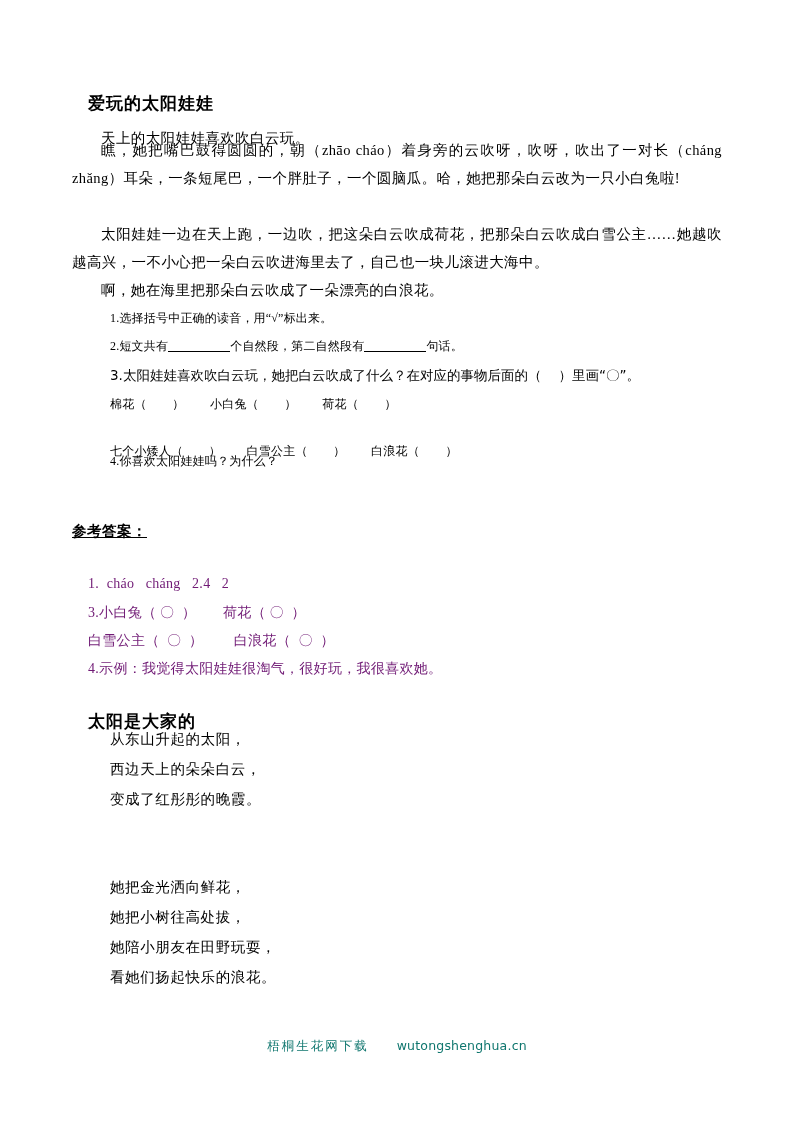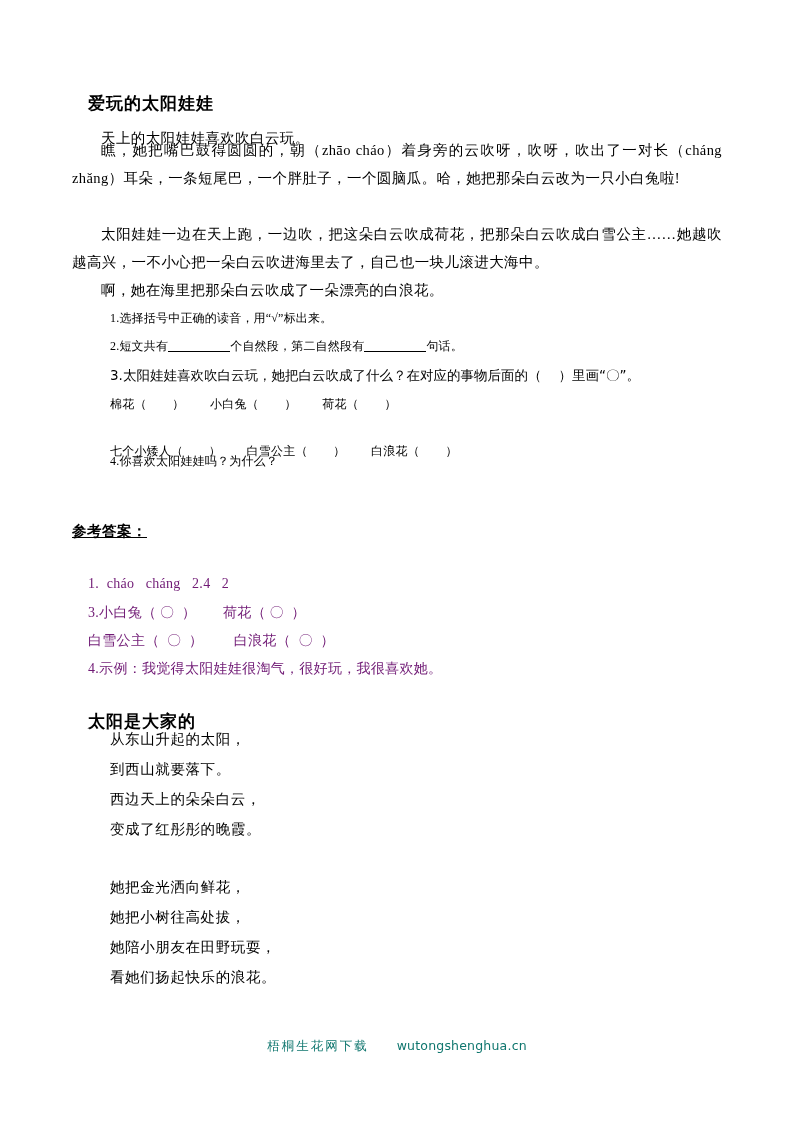--- a/index.html
+++ b/index.html
@@ -207,21 +207,20 @@
       <p class="ans-line">白雪公主（  〇  ）        白浪花（  〇  ）</p>
     </div>
     <div class="ansblock" id="ans-4">
       <p class="ans-line">4.示例：我觉得太阳娃娃很淘气，很好玩，我很喜欢她。</p>
     </div>
 
     <h1 class="doc-title" id="title-2">太阳是大家的</h1>
 
     <div class="poem" id="poem-stanza-1">
       <p class="poem-line">从东山升起的太阳，</p>
-      <p class="poem-line">到西山就要落下。</p>
       <p class="poem-line">西边天上的朵朵白云，</p>
       <p class="poem-line">变成了红彤彤的晚霞。</p>
     </div>
 
     <div class="poem" id="poem-stanza-2">
       <p class="poem-line">她把金光洒向鲜花，</p>
       <p class="poem-line">她把小树往高处拔，</p>
       <p class="poem-line">她陪小朋友在田野玩耍，</p>
       <p class="poem-line">看她们扬起快乐的浪花。</p>
     </div>

